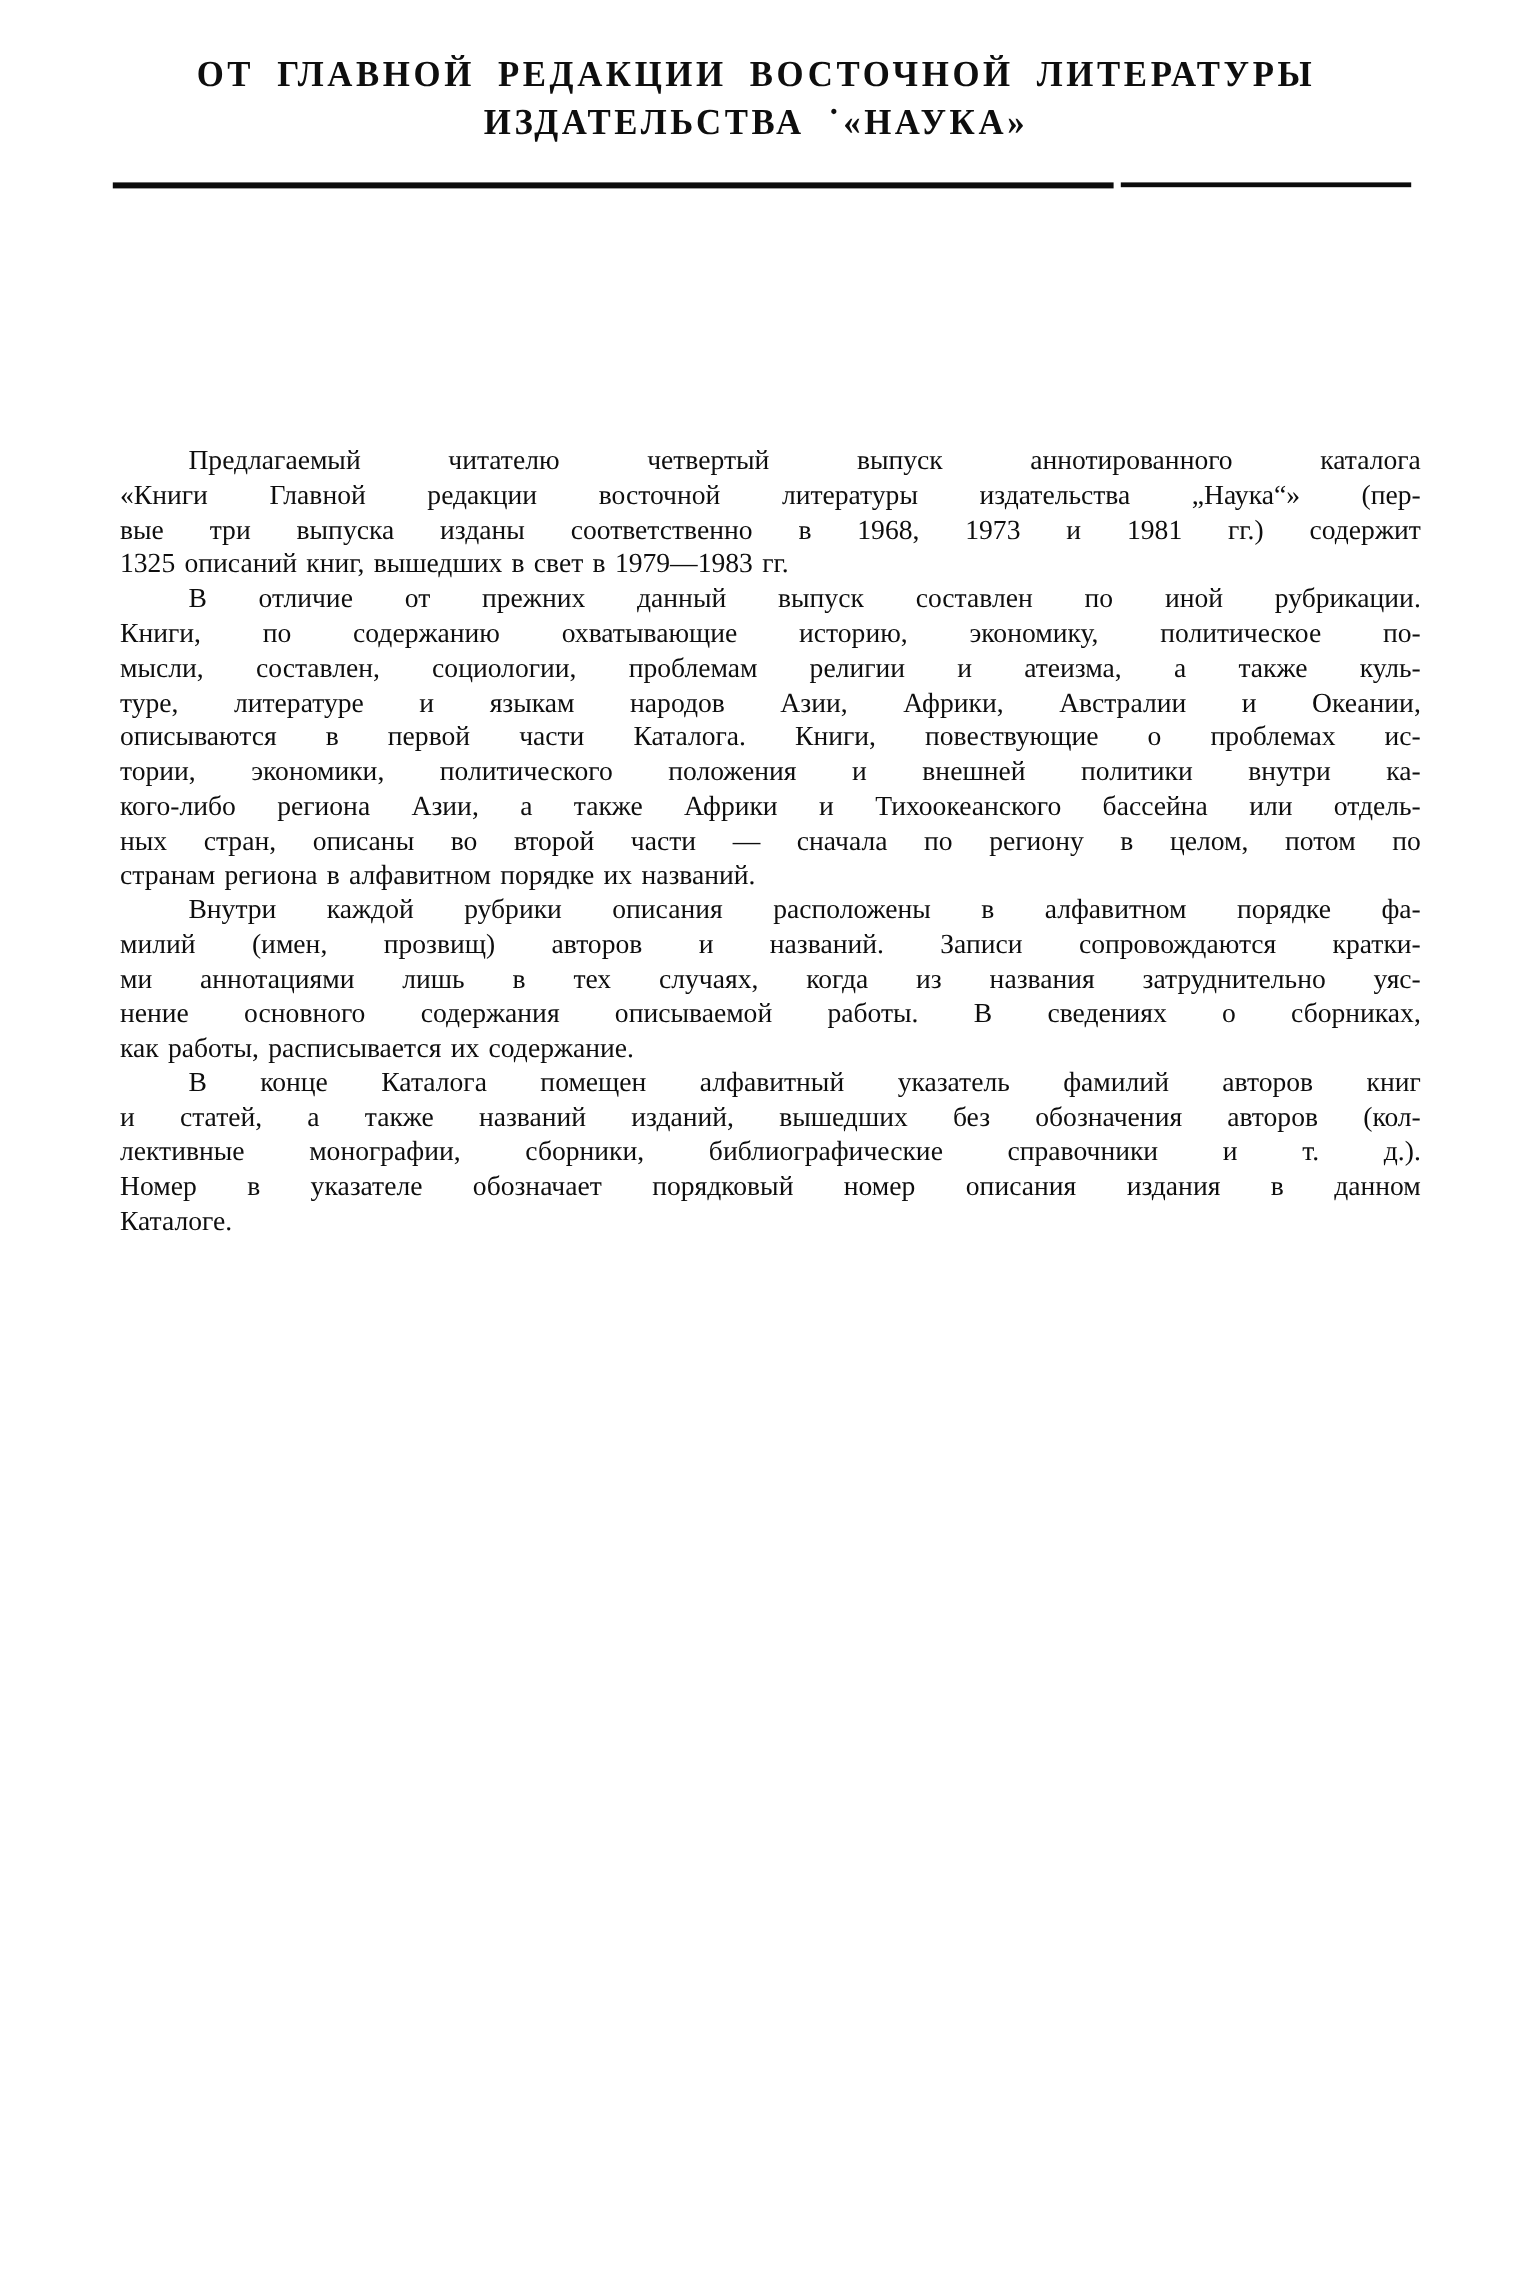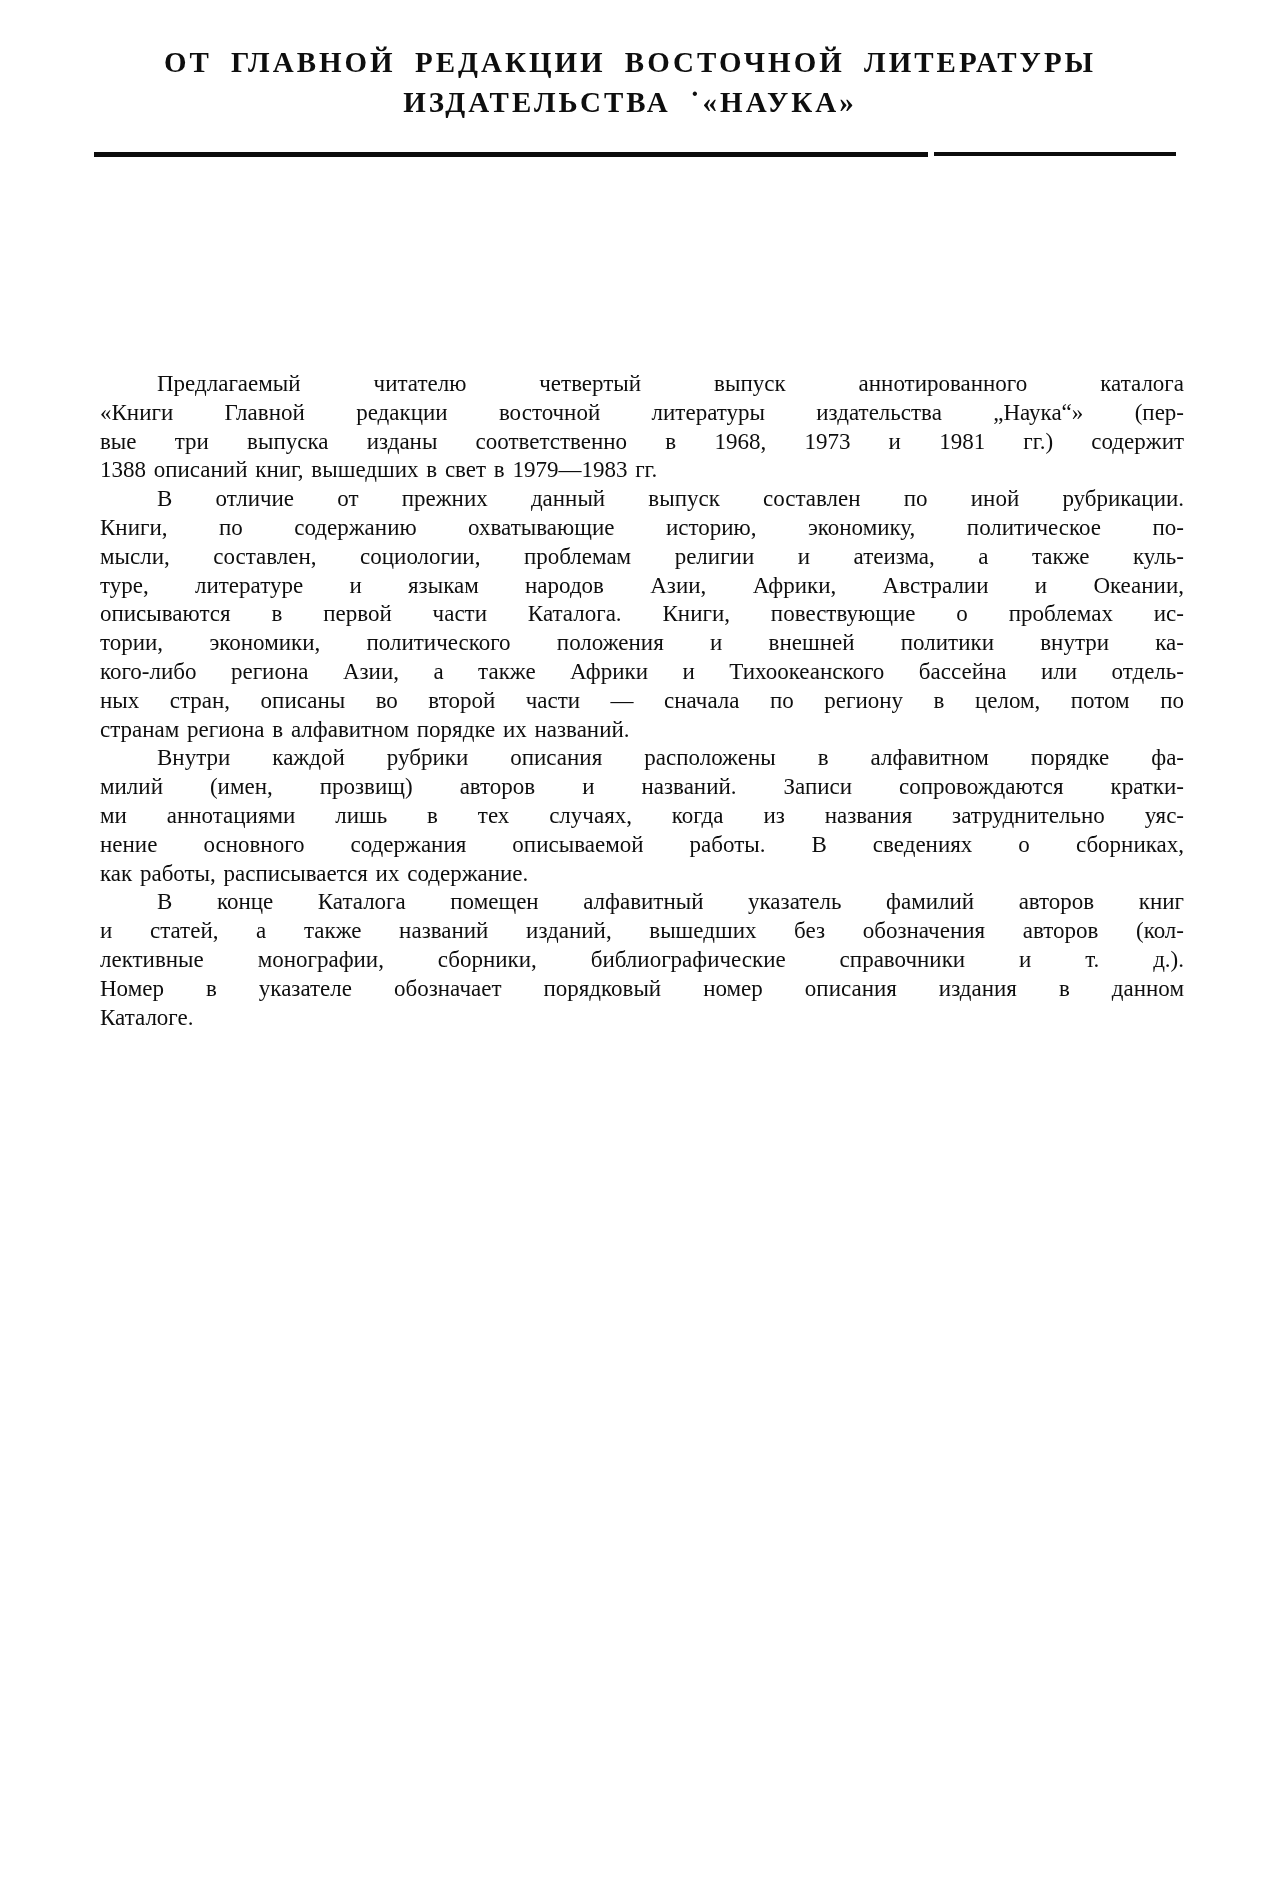--- a/index.html
+++ b/index.html
@@ -77,21 +77,21 @@
     <div class="seg1" style="background: rgb(12, 12, 12);"></div>
     <div class="gap"></div>
     <div class="seg2" style="background: rgb(12, 12, 12);"></div>
   </div>
 
   <div class="body-text">
       <div class="paragraph">
         <div class="line first">Предлагаемый читателю четвертый выпуск аннотированного каталога</div>
         <div class="line">«Книги Главной редакции восточной литературы издательства „Наука“» (пер-</div>
         <div class="line">вые три выпуска изданы соответственно в 1968, 1973 и 1981 гг.) содержит</div>
-        <div class="line last">1388 описаний книг, вышедших в свет в 1979—1983 гг.</div>
+        <div class="line last">1325 описаний книг, вышедших в свет в 1979—1983 гг.</div>
       </div>
       <div class="paragraph">
         <div class="line first">В отличие от прежних данный выпуск составлен по иной рубрикации.</div>
         <div class="line">Книги, по содержанию охватывающие историю, экономику, политическое по-</div>
         <div class="line">мысли, составлен, социологии, проблемам религии и атеизма, а также куль-</div>
         <div class="line">туре, литературе и языкам народов Азии, Африки, Австралии и Океании,</div>
         <div class="line">описываются в первой части Каталога. Книги, повествующие о проблемах ис-</div>
         <div class="line">тории, экономики, политического положения и внешней политики внутри ка-</div>
         <div class="line">кого-либо региона Азии, а также Африки и Тихоокеанского бассейна или отдель-</div>
         <div class="line">ных стран, описаны во второй части — сначала по региону в целом, потом по</div>

